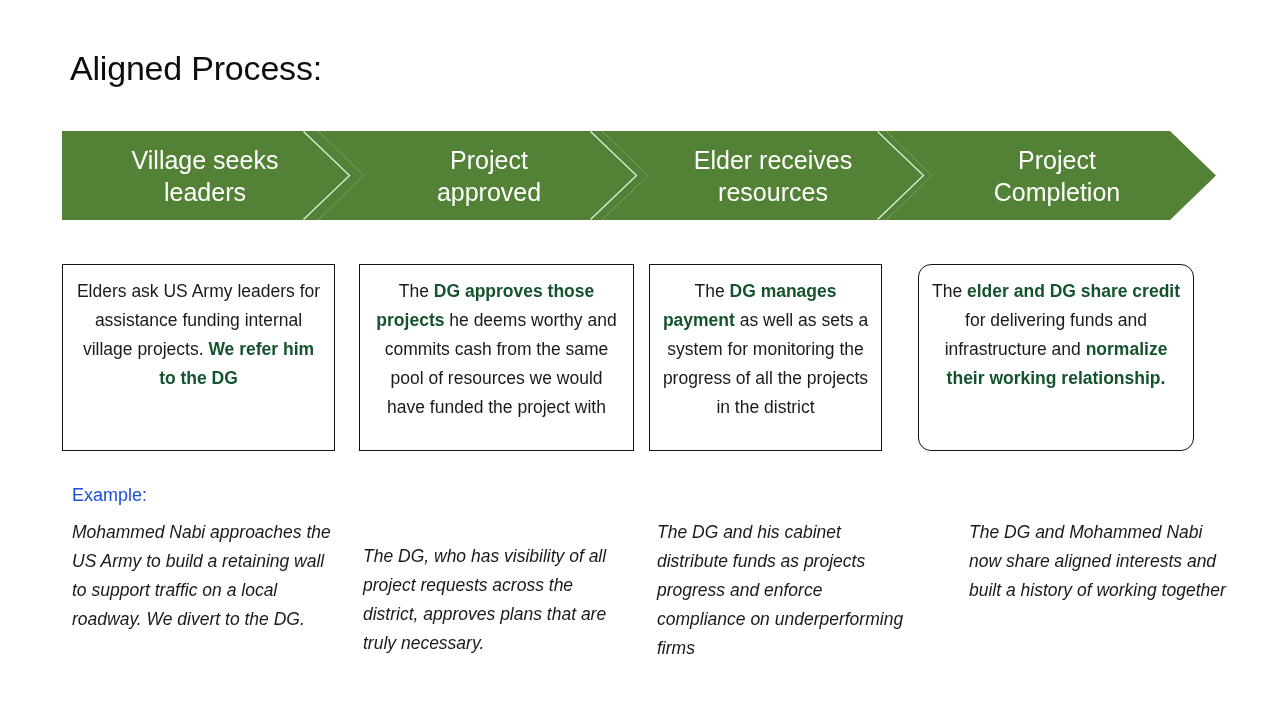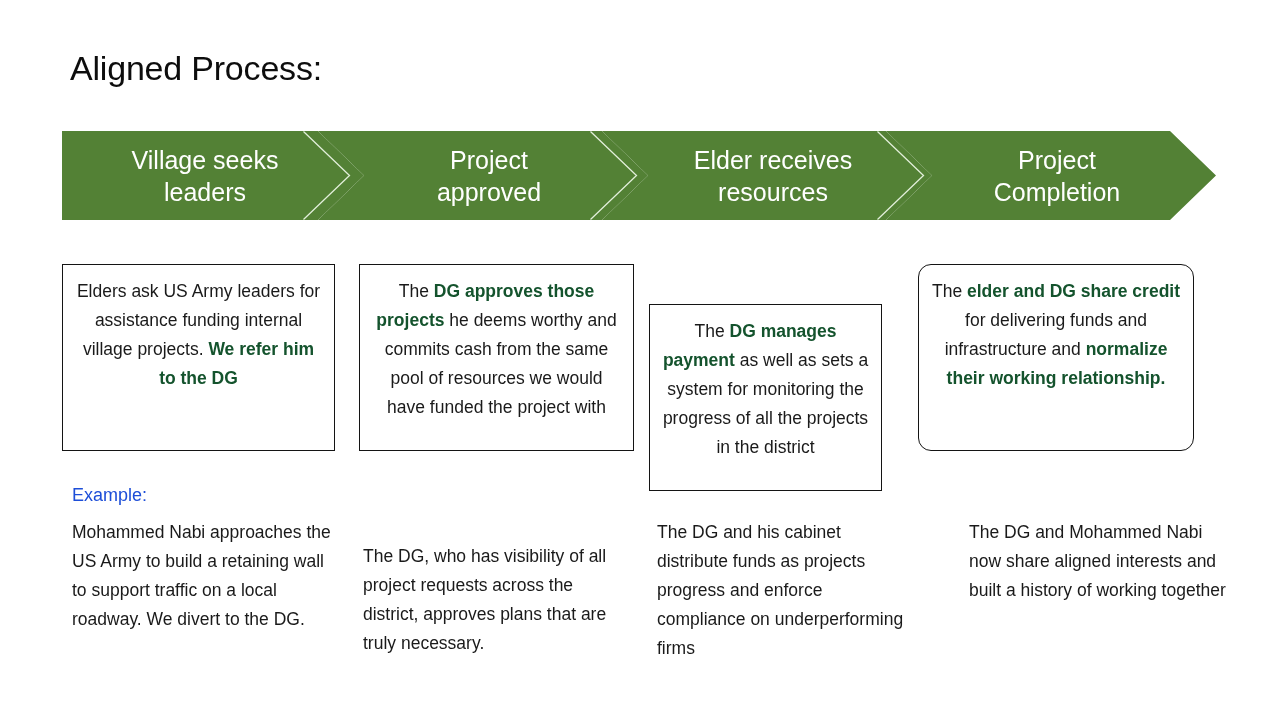--- a/index.html
+++ b/index.html
@@ -114,21 +114,21 @@
     background: #ffffff;
     padding: 12px 11px 24px 11px;
     font-size: 17.5px;
     line-height: 29px;
     color: #1a1a1a;
     text-align: center;
   }
 
   .desc-box.b1 { left: 0px;   width: 273px; }
   .desc-box.b2 { left: 297px; width: 275px; }
-  .desc-box.b3 { left: 587px; width: 233px; margin-top: 40px; }
+  .desc-box.b3 { left: 587px; width: 233px; }
   .desc-box.b4 { left: 856px; width: 276px; border-radius: 13px; }
 
   .hl {
     color: #14532d;
     font-weight: bold;
   }
 
   
   #example-label {
     position: absolute;
@@ -146,20 +146,21 @@
     width: 1140px;
     height: 180px;
   }
 
   .example-col {
     position: absolute;
     top: 0;
     font-size: 17.5px;
     line-height: 29px;
     color: #1a1a1a;
+    font-style: italic;
   }
 
   .example-col.e1 { left: 10px;  width: 262px; }
   .example-col.e2 { left: 301px; width: 268px; margin-top: 24px; }
   .example-col.e3 { left: 595px; width: 250px; }
   .example-col.e4 { left: 870px; width: 262px; margin-left: 37px; }
 </style>
 </head>
 <body>
 

